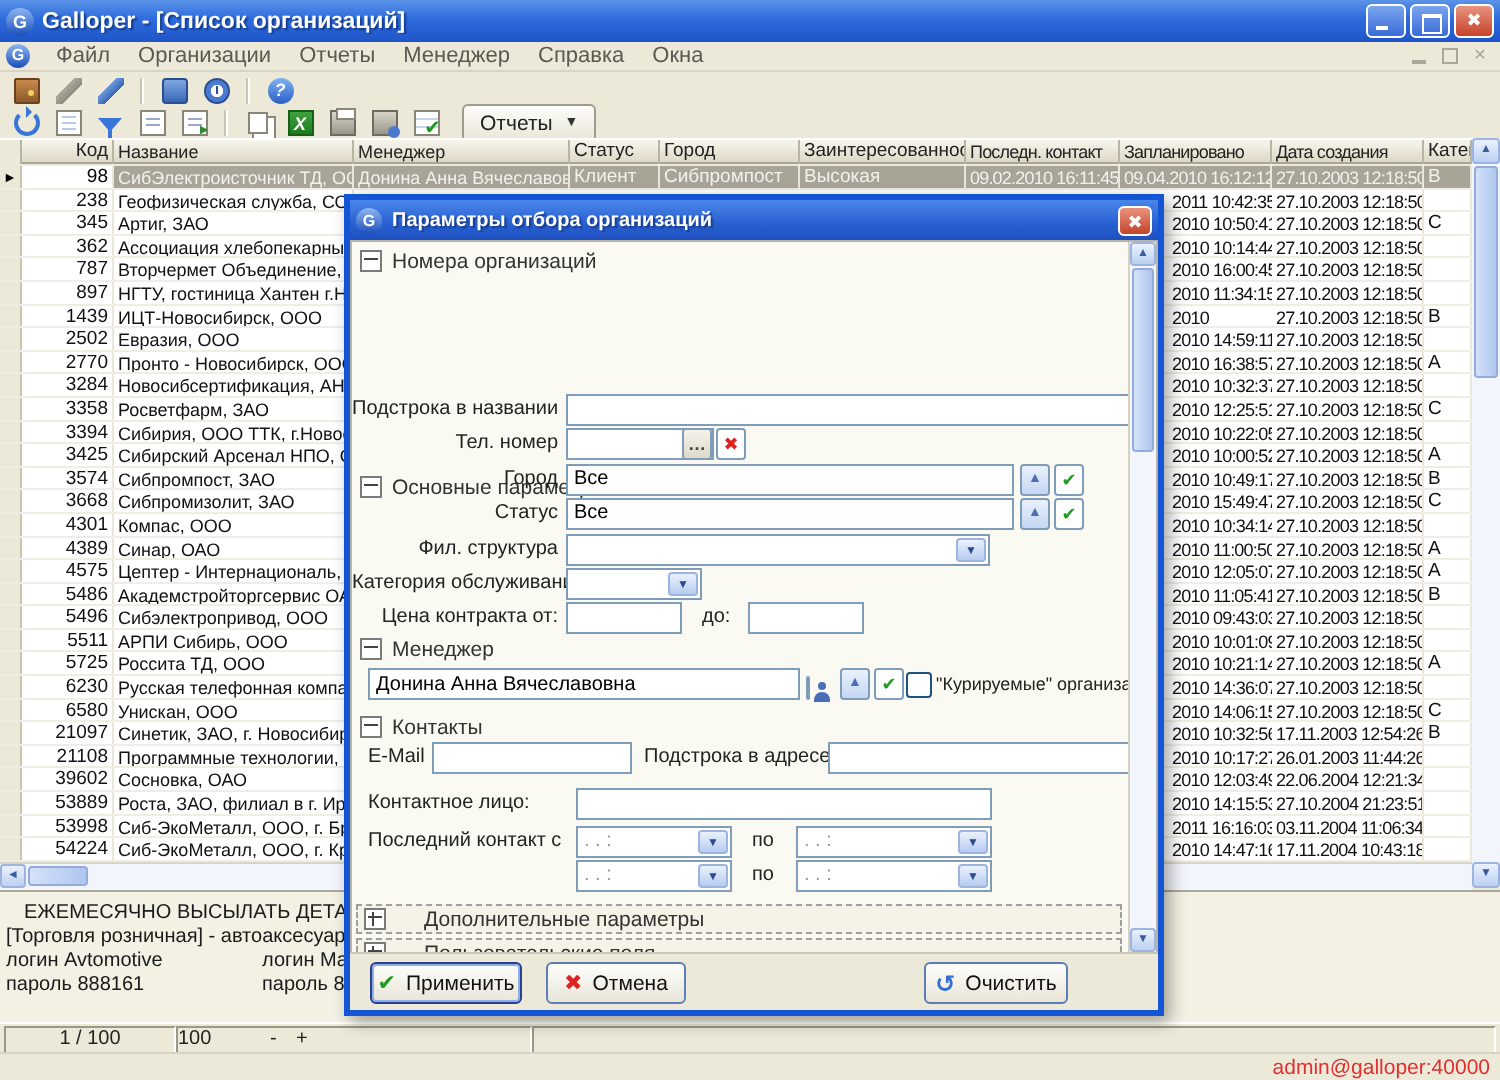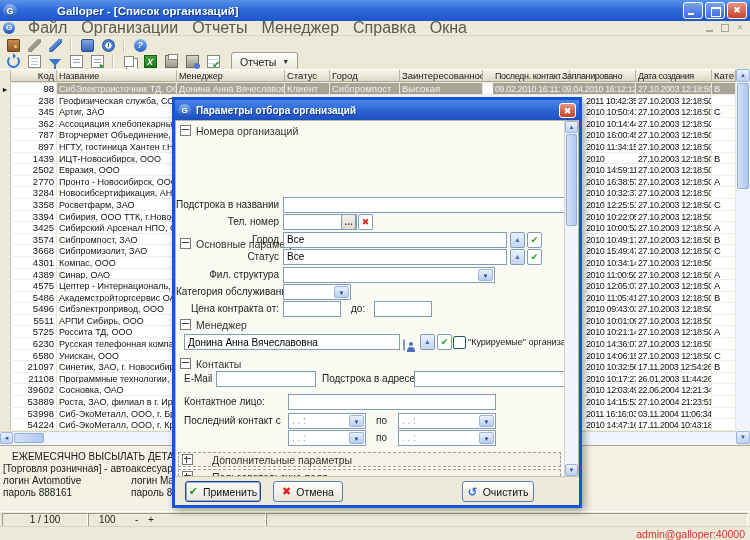--- a/index.html
+++ b/index.html
@@ -5,34 +5,34 @@
   html,body{margin:0;padding:0;}
   body{width:750px;height:540px;overflow:hidden;font-family:"Liberation Sans","DejaVu Sans",sans-serif;}
   .app{position:relative;width:750px;height:540px;background:#ECE9D8;overflow:hidden;}
 
   
   .titlebar{position:absolute;left:0;top:0;width:750px;height:21px;
     background:linear-gradient(180deg,#5A93E8 0%,#2E6BDC 45%,#1E55C8 100%);
     display:flex;align-items:center;padding:0 3px;box-sizing:border-box;gap:4px;}
   .app-logo{width:14px;height:14px;border-radius:50%;background:linear-gradient(#8FB6F2,#1B4FB8);
     color:#fff;font-size:9px;font-weight:bold;text-align:center;line-height:14px;flex:none;}
-  .title-text{color:#fff;font-weight:bold;font-size:11.5px;text-shadow:1px 1px 1px #123a8a;flex:1;white-space:nowrap;overflow:hidden;margin-left:36px;}
+  .title-text{color:#fff;font-weight:bold;font-size:11.5px;text-shadow:1px 1px 1px #123a8a;flex:1;white-space:nowrap;overflow:hidden;}
   .winbtns{display:flex;gap:2px;}
   .wbtn{width:20px;height:17px;border:1px solid #fff;border-radius:3px;box-sizing:border-box;
     background:linear-gradient(#7AA4EE,#3A6CD8);position:relative;color:#fff;font-size:9px;text-align:center;line-height:15px;}
   .wbtn.close{background:linear-gradient(#E8937F,#C5432A);}
   .wbtn.min::after{content:'';position:absolute;left:4px;right:8px;bottom:3px;height:2px;background:#fff;}
   .wbtn.restore::after{content:'';position:absolute;left:5px;top:4px;width:8px;height:7px;border:1px solid #fff;border-top-width:2px;}
 
   
   .menubar{position:absolute;left:0;top:21px;width:750px;height:15px;background:#ECE9D8;
     border-bottom:1px solid #D8D4C4;display:flex;align-items:center;padding:0 3px;box-sizing:border-box;gap:2px;}
   .mdi-logo{width:12px;height:12px;border-radius:50%;background:linear-gradient(#8FB6F2,#1B4FB8);
     color:#fff;font-size:8px;font-weight:bold;text-align:center;line-height:12px;margin-right:4px;}
-  .mitem{font-size:16px;color:#5a5a52;padding:1px 7px;white-space:nowrap;}
+  .mitem{font-size:11px;color:#5a5a52;padding:1px 7px;white-space:nowrap;}
   .mdibtns{margin-left:auto;display:flex;gap:1px;}
   .mbtn{width:14px;height:12px;position:relative;color:#ABA699;font-size:8px;text-align:center;line-height:11px;}
   .mbtn.min2::after{content:'';position:absolute;left:3px;right:4px;bottom:2px;height:2px;background:#ABA699;}
   .mbtn.res2::after{content:'';position:absolute;left:3px;top:2px;width:6px;height:6px;border:1px solid #ABA699;}
 
   
   .toolbar1{position:absolute;left:0;top:37px;width:750px;height:16px;display:flex;align-items:center;padding-left:4px;gap:3px;}
   .toolbar2{position:absolute;left:0;top:54px;width:750px;height:15px;display:flex;align-items:center;padding-left:4px;gap:3px;}
   .tbtn{width:18px;height:15px;display:flex;align-items:center;justify-content:center;flex:none;}
   .sep{width:1px;height:13px;background:#C9C5B2;border-right:1px solid #fff;margin:0 3px;flex:none;}
@@ -76,21 +76,21 @@
   .thead .cell{border-right:1px solid #B9B5A4;color:#222;height:12px;}
   .tbody{position:absolute;left:0;top:83px;width:736px;height:348px;overflow:hidden;background:#a16207;}
   .trow{position:relative;height:11.6px;border-bottom:1px solid #F0EEE4;background:#fff;box-sizing:border-box;}
   .c-gutter{left:0;width:11px;background:#ECE9D8;border-right:1px solid #C8C5B2;font-size:7px;text-align:center;padding:2px 0 0 0;color:#000;}
   .c-code{left:11px;width:46px;text-align:right;}
   .c-name{left:57px;width:120px;font-size:9px;}
   .c-mgr{left:177px;width:108px;font-size:9px;}
   .c-status{left:285px;width:45px;}
   .c-city{left:330px;width:70px;}
   .c-int{left:400px;width:83px;}
-  .c-last{left:483px;width:77px;font-size:9px;letter-spacing:-0.4px;margin-left:10px;}
+  .c-last{left:483px;width:77px;font-size:9px;letter-spacing:-0.4px;}
   .c-plan{left:560px;width:76px;font-size:9px;letter-spacing:-0.4px;}
   .c-plan-frag{left:584px;width:52px;font-size:9px;letter-spacing:-0.4px;border-right:none;}
   .c-created{left:636px;width:76px;font-size:9px;letter-spacing:-0.4px;}
   .c-cat{left:712px;width:24px;}
   .trow.sel .cell{background:#A8A497;color:#F2F1EA;}
   .trow.sel .c-gutter{background:#ECE9D8;color:#000;}
   .trow.sel .c-code{background:#fff;color:#000;}
 
   
   .vscroll{position:absolute;left:736px;top:69px;width:14px;height:375px;background:#F2F5FB;}
@@ -522,21 +522,21 @@
     <span class="nline" style="left:3px;top:17px;">[Торговля розничная] - автоаксесуары, зап</span>
     <span class="nline" style="left:3px;top:29px;">логин  Avtomotive</span>
     <span class="nline" style="left:131px;top:29px;">логин  Ma</span>
     <span class="nline" style="left:3px;top:41px;">пароль 888161</span>
     <span class="nline" style="left:131px;top:41px;">пароль 888</span>
   </div>
 
   <div class="statusbar">
     <span class="spanel" style="left:2px;width:84px;">1 / 100</span>
     <span class="spanel" style="left:88px;width:176px;text-align:left;">
-      <span style="position:absolute;left:10px;top:0;">100</span>
+      <span style="position:absolute;left:0;top:0;">100</span>
       <span style="position:absolute;left:46px;top:0;">-</span>
       <span style="position:absolute;left:59px;top:0;">+</span>
     </span>
     <span class="spanel" style="left:266px;right:2px;"></span>
   </div>
   <div class="bottombar">
     <span class="conn">admin@galloper:40000</span>
   </div>
 
   <div class="dialog">

